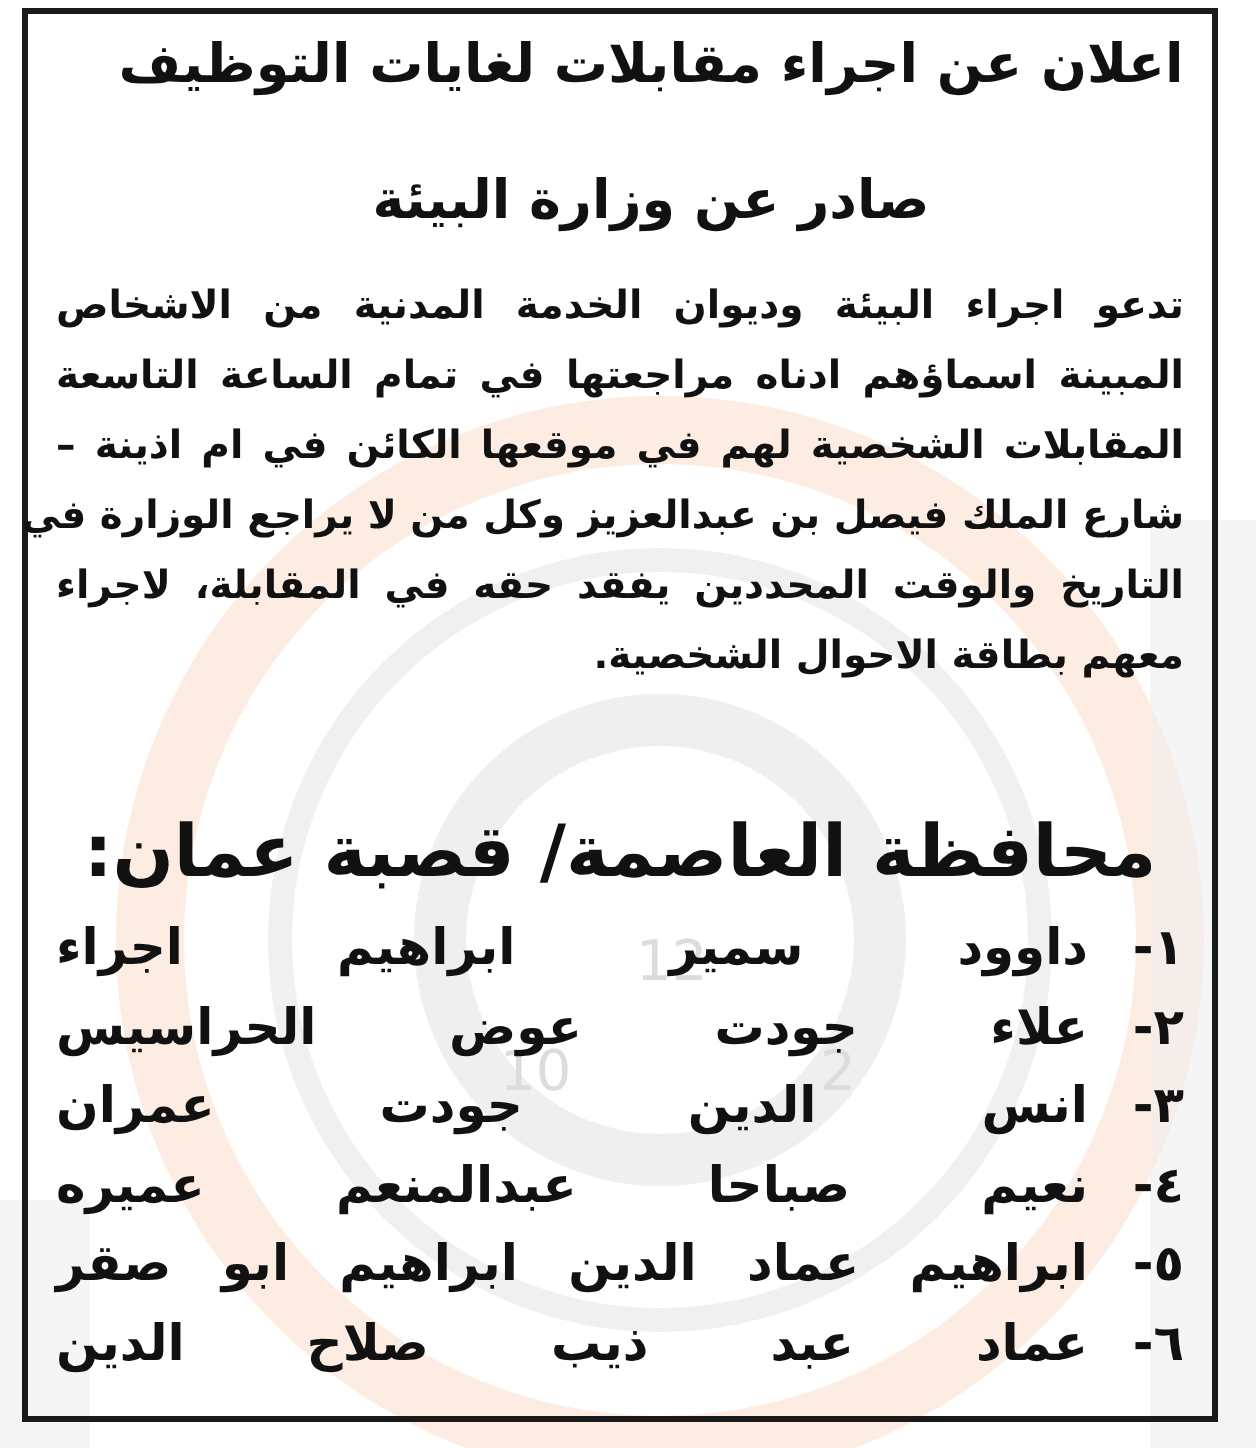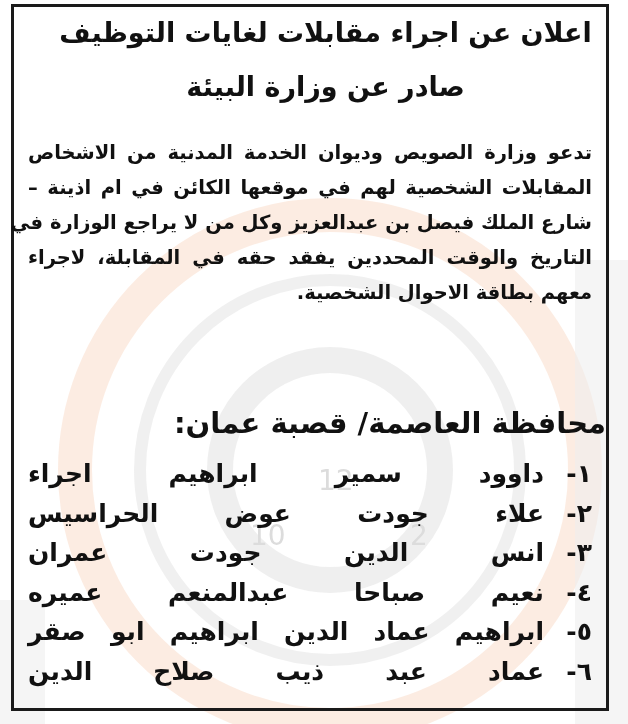--- a/index.html
+++ b/index.html
@@ -37,21 +37,21 @@
     position: absolute;
     right: 0; left: 0;
     text-align: center;
     font-weight: bold;
     font-size: 27px;
     letter-spacing: 0;
     white-space: nowrap;
     margin-left: 31px;
   }
   .title-1 { top: 10px; }
-  .title-2 { top: 64px; }
+  .title-2 { top: 78px; }
   .body-text {
     position: absolute;
     top: 128px;
     right: 14px;
     left: 14px;
     font-weight: bold;
     font-size: 19.5px;
     line-height: 35px;
     text-align: justify;
     text-align-last: right;
@@ -62,22 +62,23 @@
     text-align: justify;
     text-align-last: justify;
   }
   .body-text .line.last {
     text-align-last: right;
   }
   .section-title {
     position: absolute;
     top: 399px;
     left: 0; right: 0;
+    text-align: center;
     font-weight: bold;
-    font-size: 29px;
+    font-size: 36px;
     white-space: nowrap;
   }
   .names {
     position: absolute;
     top: 447px;
     right: 14px;
     left: 14px;
     margin: 0;
     padding: 0;
     list-style: none;
@@ -117,21 +118,22 @@
   <rect x="0" y="0" width="628" height="724" fill="none"></rect>
   <rect x="575" y="260" width="53" height="464" fill="#eeeeee" opacity="0.6"></rect>
   <rect x="0" y="600" width="45" height="124" fill="#eeeeee" opacity="0.6"></rect>
 </svg>
 
 <div class="ad-box">
   <div class="title title-1">اعلان عن اجراء مقابلات لغايات التوظيف</div>
   <div class="title title-2">صادر عن وزارة البيئة</div>
 
   <div class="body-text">
-    <span class="line">تدعو وزارة الصويص وديوان الخدمة المدنية من الاشخاص</span>
+    <span class="line">تدعو اجراء البيئة وديوان الخدمة المدنية من الاشخاص</span>
+    <span class="line">المبينة اسماؤهم ادناه مراجعتها في تمام الساعة التاسعة</span>
     <span class="line">المقابلات الشخصية لهم في موقعها الكائن في ام اذينة –</span>
     <span class="line">شارع الملك فيصل بن عبدالعزيز وكل من لا يراجع الوزارة في</span>
     <span class="line">التاريخ والوقت المحددين يفقد حقه في المقابلة، لاجراء</span>
     <span class="line last">معهم بطاقة الاحوال الشخصية.</span>
   </div>
 
   <div class="section-title">محافظة العاصمة/ قصبة عمان:</div>
 
   <ul class="names">
     <li>

